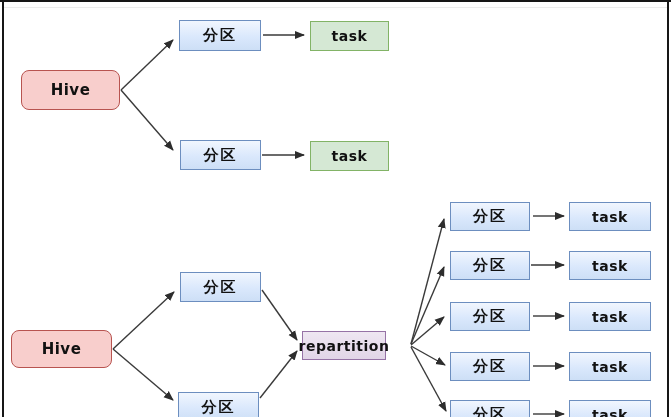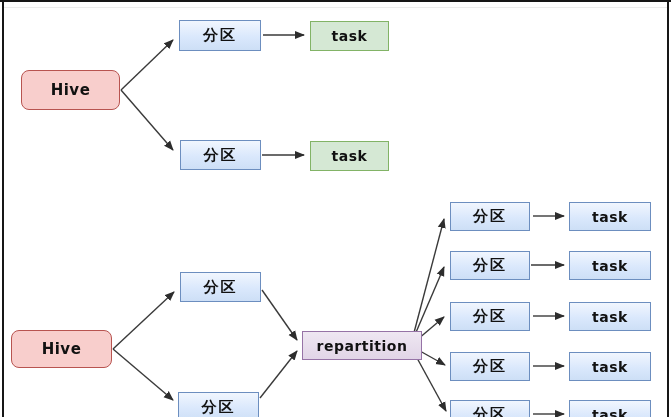--- a/index.html
+++ b/index.html
@@ -83,21 +83,21 @@
   <div class="node green" style="left:310px;top:21px;width:79px;height:30px">task</div>
 
   <div class="node blue cjk" style="left:180px;top:140px;width:81px;height:30px">分区</div>
   <div class="node green" style="left:310px;top:141px;width:79px;height:30px">task</div>
 
   <div class="node red" style="left:11px;top:330px;width:101px;height:38px">Hive</div>
 
   <div class="node blue cjk" style="left:180px;top:272px;width:81px;height:30px">分区</div>
   <div class="node blue cjk" style="left:178px;top:392px;width:81px;height:30px">分区</div>
 
-  <div class="node purple" style="left:302px;top:331px;width:120px;height:29px">repartition</div>
+  <div class="node purple" style="left:302px;top:331px;width:84px;height:29px">repartition</div>
 
   <div class="node blue cjk" style="left:450px;top:202px;width:80px;height:29px">分区</div>
   <div class="node blue" style="left:569px;top:202px;width:82px;height:29px">task</div>
 
   <div class="node blue cjk" style="left:450px;top:251px;width:80px;height:29px">分区</div>
   <div class="node blue" style="left:569px;top:251px;width:82px;height:29px">task</div>
 
   <div class="node blue cjk" style="left:450px;top:302px;width:80px;height:29px">分区</div>
   <div class="node blue" style="left:569px;top:302px;width:82px;height:29px">task</div>
 

